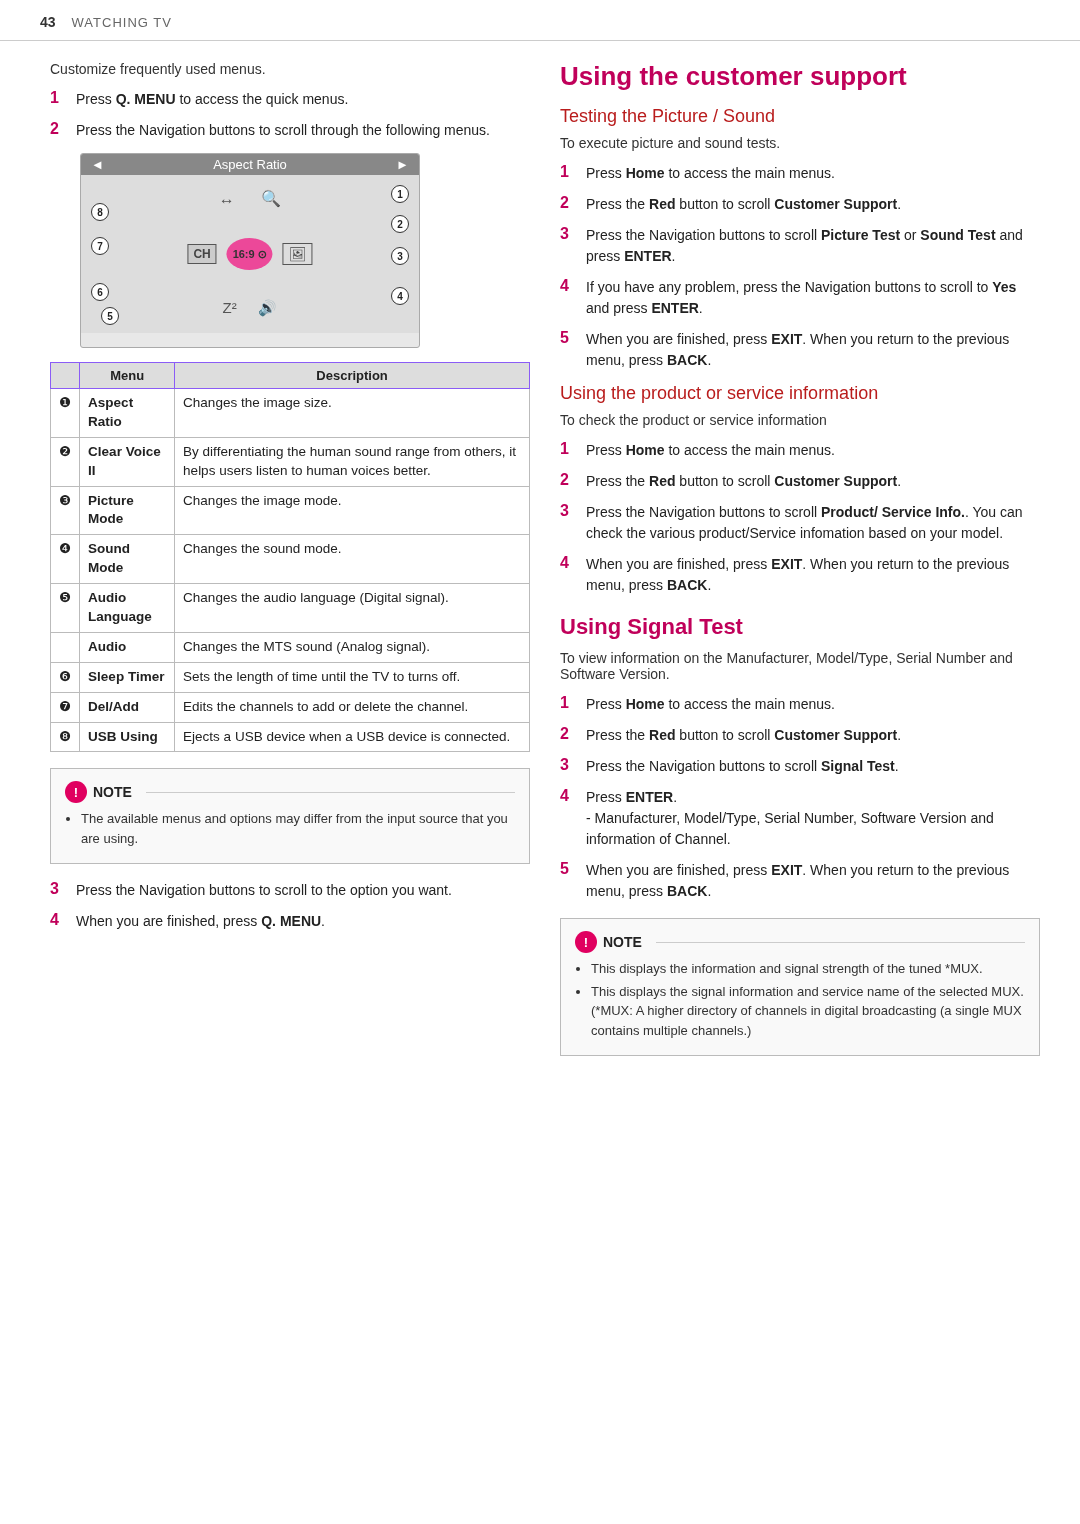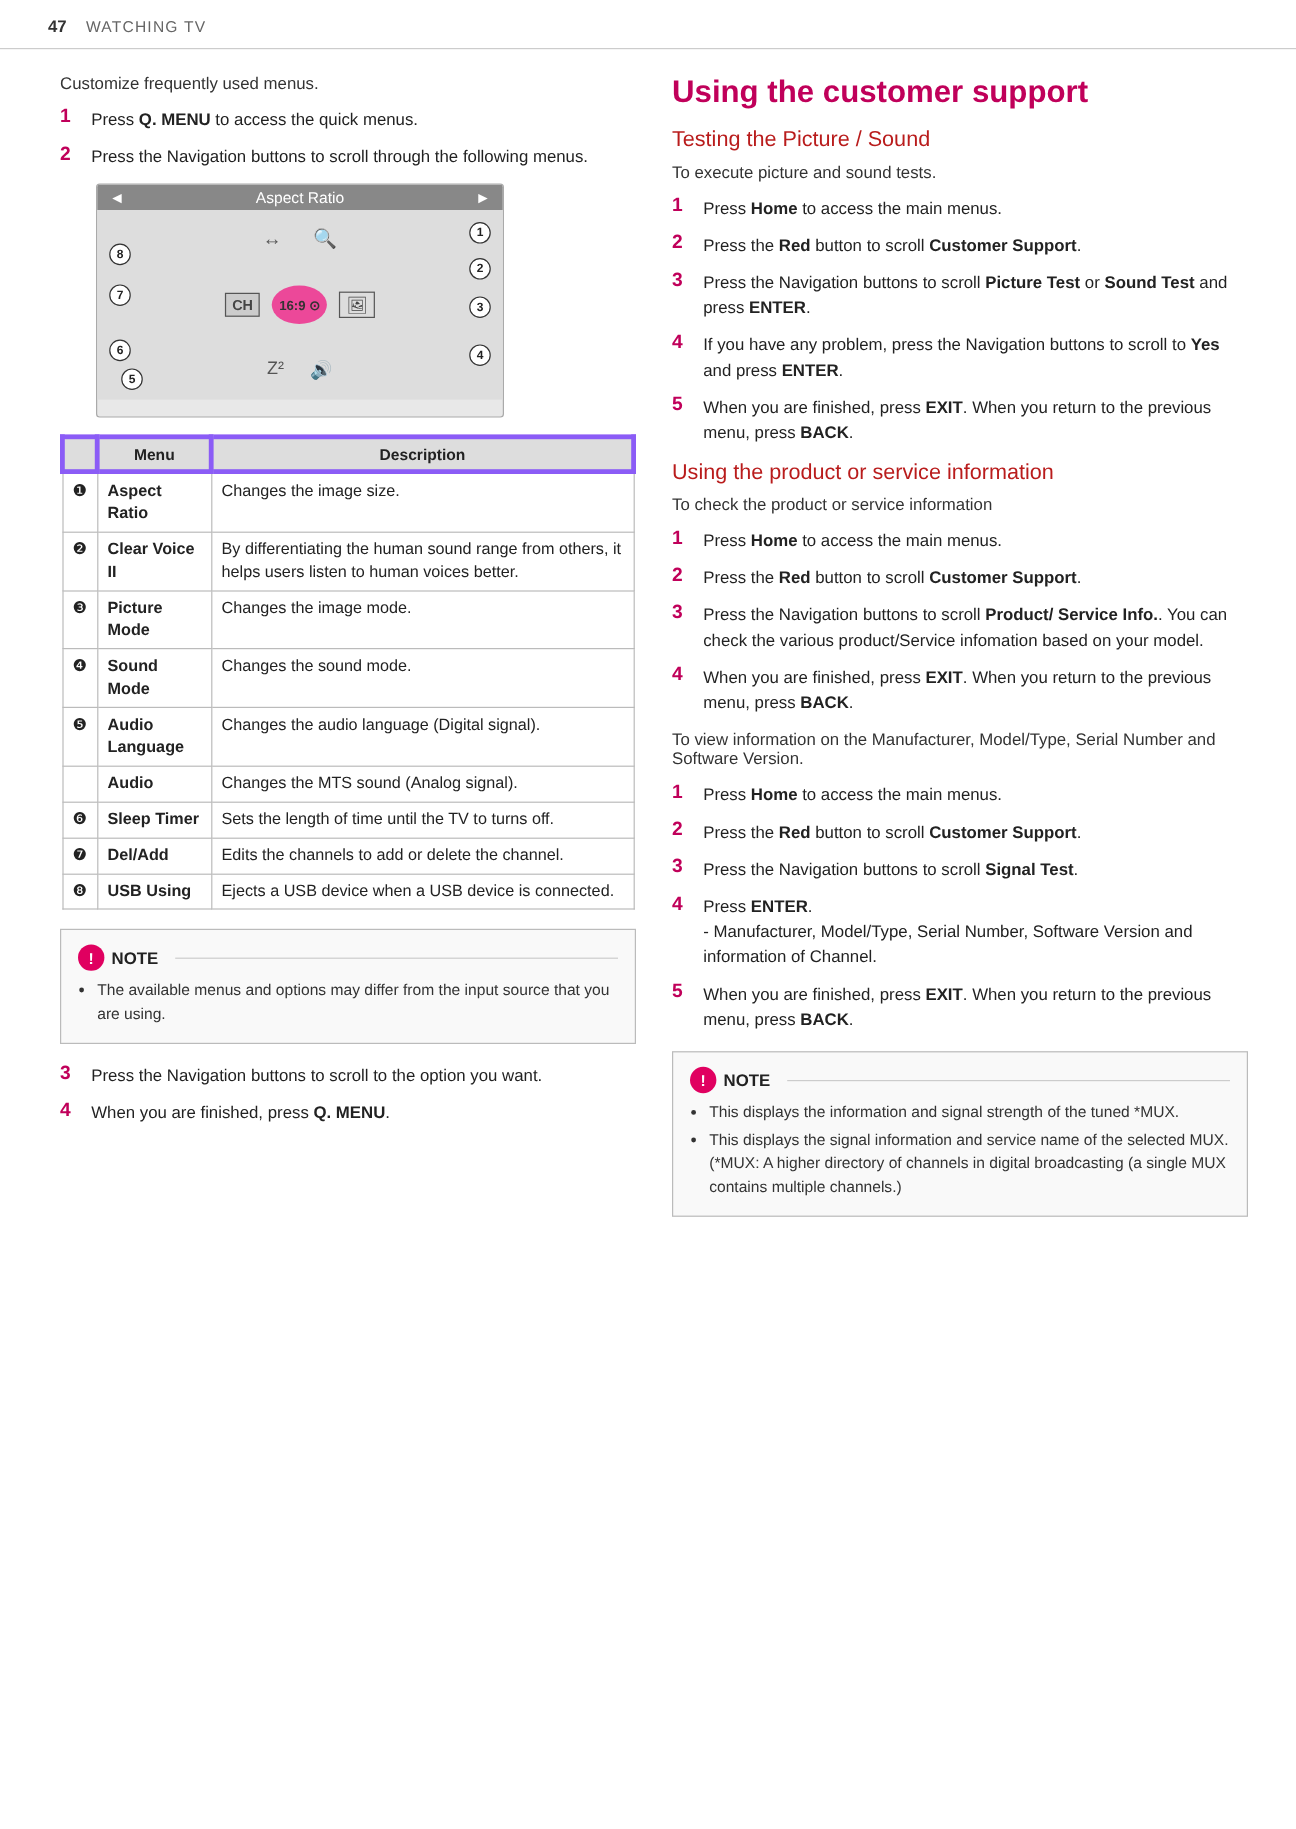--- a/index.html
+++ b/index.html
@@ -85,21 +85,21 @@
     .menu-table {
       width: 100%;
       border-collapse: collapse;
       font-size: 13.5px;
       margin: 14px 0;
     }
     .menu-table th {
       background: #ddd;
       font-weight: bold;
       padding: 5px 8px;
-      border: 4px solid #8b5cf6;
+      border: 1px solid #8b5cf6;
       text-align: center;
       font-size: 13px;
     }
     .menu-table td {
       padding: 5px 8px;
       border: 1px solid #bbb;
       vertical-align: top;
       line-height: 1.4;
     }
     .menu-table td:first-child {
@@ -161,21 +161,21 @@
       font-weight: normal;
       color: #b91c1c;
       margin-bottom: 8px;
       margin-top: 4px;
     }
   </style>
 </head>
 <body>
 
 <div class="page-header">
-  <span class="page-number">47</span>
+  <span class="page-number">43</span>
   <span class="page-section-label">WATCHING TV</span>
 </div>
 
 <div class="main-content">
 
   <div class="left-column">
     <p class="intro-text">Customize frequently used menus.</p>
 
     <ul class="step-list">
       <li class="step-item">
@@ -361,20 +361,21 @@
       <li class="step-item">
         <span class="step-number" style="color:#c0005a;">3</span>
         <span class="step-text">Press the Navigation buttons to scroll <b>Product/ Service Info.</b>. You can check the various product/Service infomation based on your model.</span>
       </li>
       <li class="step-item">
         <span class="step-number" style="color:#c0005a;">4</span>
         <span class="step-text">When you are finished, press <b>EXIT</b>. When you return to the previous menu, press <b>BACK</b>.</span>
       </li>
     </ul>
 
+    <h2 class="section-title" style="font-size:22px; margin-top: 18px;">Using Signal Test</h2>
     <p class="intro-text">To view information on the Manufacturer, Model/Type, Serial Number and Software Version.</p>
     <ul class="step-list">
       <li class="step-item">
         <span class="step-number" style="color:#c0005a;">1</span>
         <span class="step-text">Press <b>Home</b> to access the main menus.</span>
       </li>
       <li class="step-item">
         <span class="step-number" style="color:#c0005a;">2</span>
         <span class="step-text">Press the <b>Red</b> button to scroll <b>Customer Support</b>.</span>
       </li>

